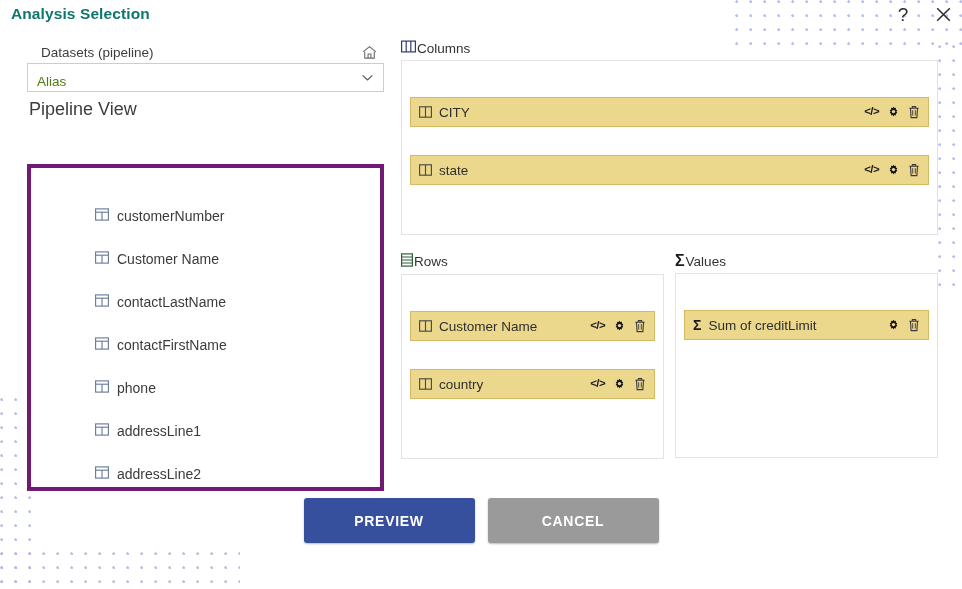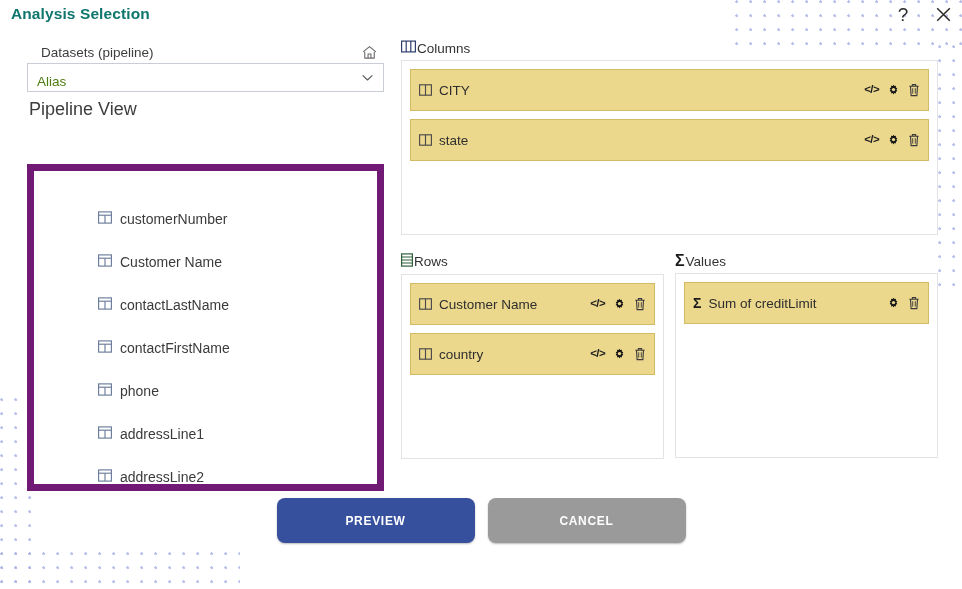--- a/index.html
+++ b/index.html
@@ -121,21 +121,21 @@
     display: flex; align-items: center; justify-content: center;
   }
   .pipeline-label {
     font-size: 18px;
     color: #3d3d3d;
     margin: 7px 0 5px 2px;
   }
   .pipeline-panel {
     width: 357px;
     height: 327px;
-    border: 7px solid #701a75;
+    border: 4px solid #701a75;
     background: #fff;
     padding: 26px 0 0 0;
     overflow: hidden;
     margin-top: 44px;
   }
   .pipeline-item {
     display: flex;
     align-items: center;
     gap: 8px;
     height: 43px;
@@ -169,28 +169,29 @@
   #rows-section    { position: absolute; left: 401px; top: 253px; width: 263px; }
   #rows-panel      { width: 263px; height: 185px; }
 
   #values-section  { position: absolute; left: 675px; top: 253px; width: 263px; }
   #values-panel    { width: 263px; height: 185px; }
 
   
   .chip {
     display: flex;
     align-items: center;
-    height: 42px;
+    height: 30px;
     background: #ecd88d;
     border: 1px solid #d4bb63;
     padding: 0 8px 0 8px;
     margin-bottom: 8px;
     font-size: 13.5px;
     color: #2e2e2e;
     cursor: grab;
+    margin-top: 28px;
   }
   .chip .chip-ico { flex: 0 0 auto; margin-right: 7px; display:flex; align-items:center; }
   .chip .chip-label { flex: 1 1 auto; white-space: nowrap; overflow: hidden; text-overflow: ellipsis; }
   .chip-actions { display: flex; align-items: center; gap: 8px; flex: 0 0 auto; }
   .chip-act {
     background: none; border: none; padding: 0; cursor: pointer;
     display: flex; align-items: center; justify-content: center;
     color: #1c1c1c;
   }
   .chip-act.code { font-size: 12px; font-weight: 600; letter-spacing: -.5px; }
@@ -198,25 +199,25 @@
   
   .footer {
     position: absolute;
     left: 0; top: 498px;
     width: 962px;
     display: flex;
     justify-content: center;
     gap: 13px;
   }
   .btn {
-    width: 198px;
+    width: 171px;
     height: 45px;
     border: none;
-    border-radius: 8px;
-    font-size: 12px;
+    border-radius: 3px;
+    font-size: 14px;
     font-weight: bold;
     letter-spacing: .7px;
     color: #ffffff;
     cursor: pointer;
     font-family: "Liberation Sans", sans-serif;
     box-shadow: 0 1px 2px rgba(0,0,0,.28);
   }
   #btn-preview { background: #37509e; }
   #btn-cancel  { background: #9a9a9a; }
 </style>

